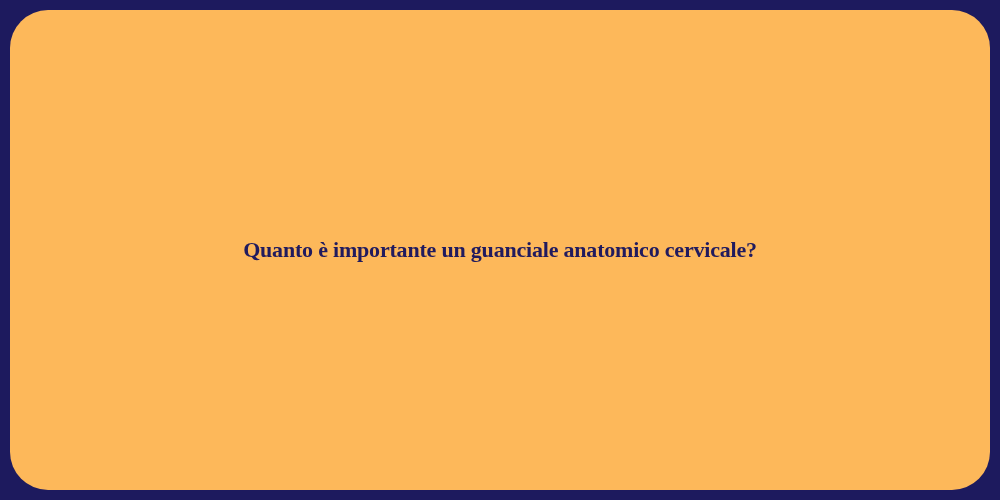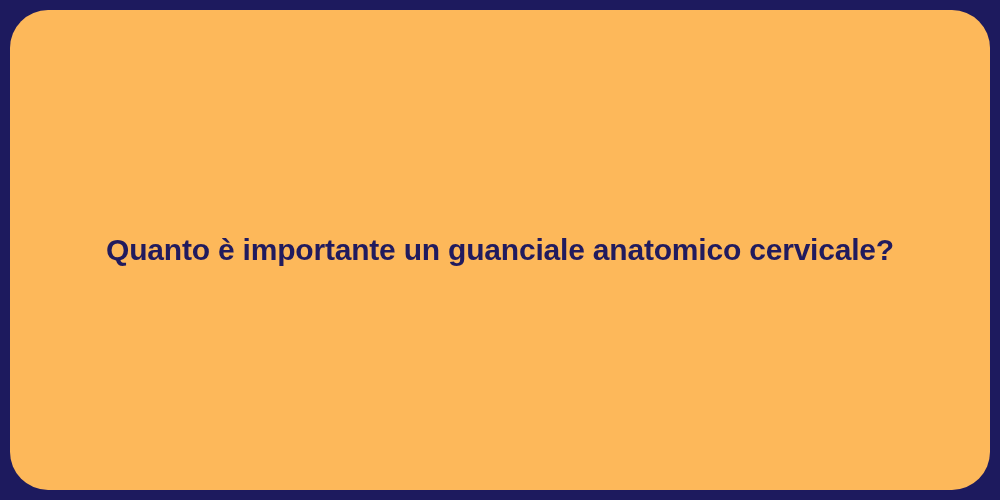--- a/index.html
+++ b/index.html
@@ -26,22 +26,22 @@
     height: 100%;
     background: #fdb85a;
     border-radius: 38px;
     display: flex;
     align-items: center;
     justify-content: center;
     padding: 0 40px;
   }
   .headline {
     margin: 0;
-    font-family: Liberation Sans, sans-serif;
-    font-size: 30px;
+    font-family: Liberation Serif, serif;
+    font-size: 22px;
     font-weight: bold;
     letter-spacing: -0.2px;
     line-height: 1.25;
     color: #211b5e;
     text-align: center;
     white-space: nowrap;
   }
 </style>
 </head>
 <body>

